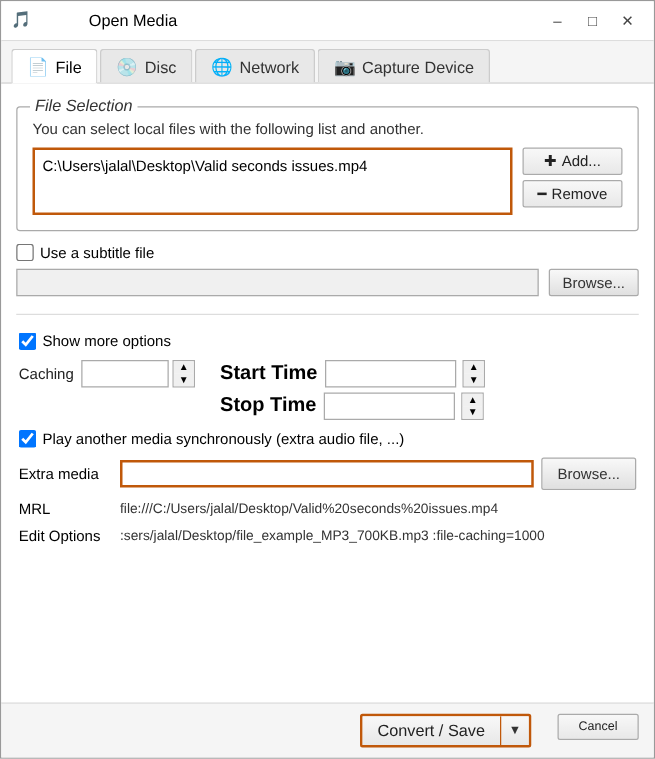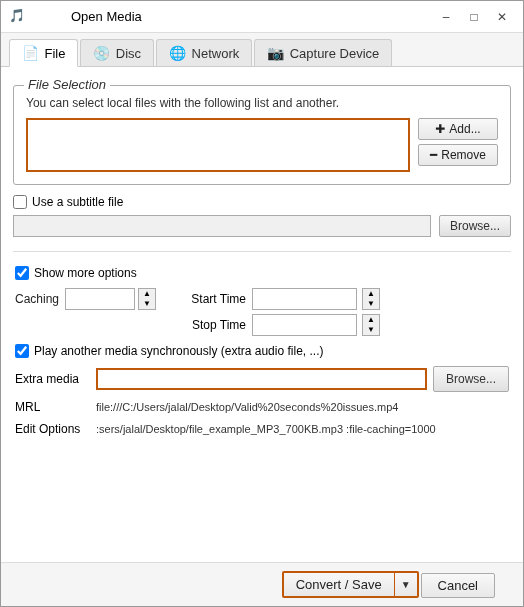--- a/index.html
+++ b/index.html
@@ -250,23 +250,24 @@
       display: flex;
       flex-direction: column;
       gap: 4px;
     }
     .time-item {
       display: flex;
       align-items: center;
       gap: 6px;
     }
     .time-label {
-      font-size: 12px;
+      font-size: 16px;
       min-width: 70px;
       text-align: right;
+      font-weight: bold;
     }
     .time-input {
       border: 1px solid #aaa;
       height: 22px;
       padding: 0 4px;
       font-size: 12px;
       width: 105px;
     }
 
     .sync-row {
@@ -326,25 +327,25 @@
       color: #333;
       flex: 1;
       overflow: hidden;
       text-overflow: ellipsis;
       white-space: nowrap;
     }
 
     .footer {
       display: flex;
       justify-content: flex-end;
-      align-items: flex-end;
-      padding: 8px 28px;
+      align-items: flex-start;
+      padding: 8px 12px;
       border-top: 1px solid #ddd;
       background: #f5f5f5;
-      gap: 2px;
+      gap: 21px;
       flex-shrink: 0;
     }
     .convert-save-btn {
       display: flex;
       align-items: stretch;
       border: 2px solid #c0580a;
       border-radius: 2px;
       overflow: hidden;
     }
     .convert-save-main {
@@ -361,21 +362,21 @@
       background: linear-gradient(to bottom, #f8f8f8, #e8e8e8);
       padding: 4px 6px;
       cursor: pointer;
       font-size: 10px;
       color: #333;
     }
     .cancel-btn {
       border: 1px solid #aaa;
       background: linear-gradient(to bottom, #f8f8f8, #e8e8e8);
       padding: 4px 16px;
-      font-size: 13px;
+      font-size: 10px;
       cursor: pointer;
       color: #222;
       border-radius: 2px;
     }
 
     .divider {
       height: 1px;
       background: #ddd;
       margin: 4px 0;
     }
@@ -414,20 +415,21 @@
     </div>
   </div>
 
   <div class="content">
 
     <div class="group-box">
       <span class="group-box-label">File Selection</span>
       <p class="group-desc">You can select local files with the following list and another.</p>
       <div class="file-list-area">
         <div class="file-list-box">
+          <div class="file-list-item">C:\Users\jalal\Desktop\Valid seconds issues.mp4</div>
           <div class="file-list-empty"></div>
         </div>
         <div class="side-buttons">
           <button class="btn">
             <span>✚</span>
             <span>Add...</span>
           </button>
           <button class="btn">
             <span>━</span>
             <span>Remove</span>

